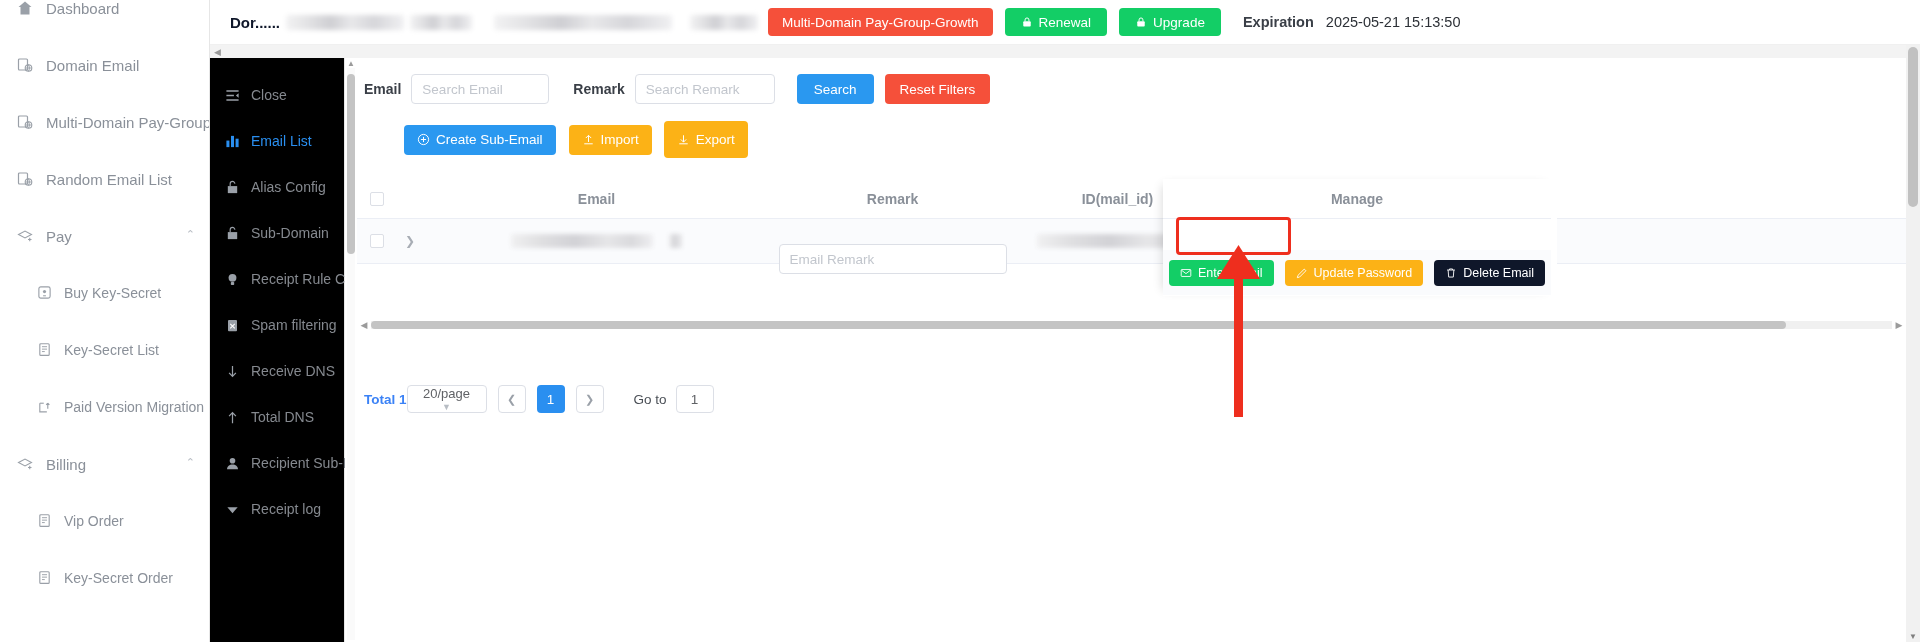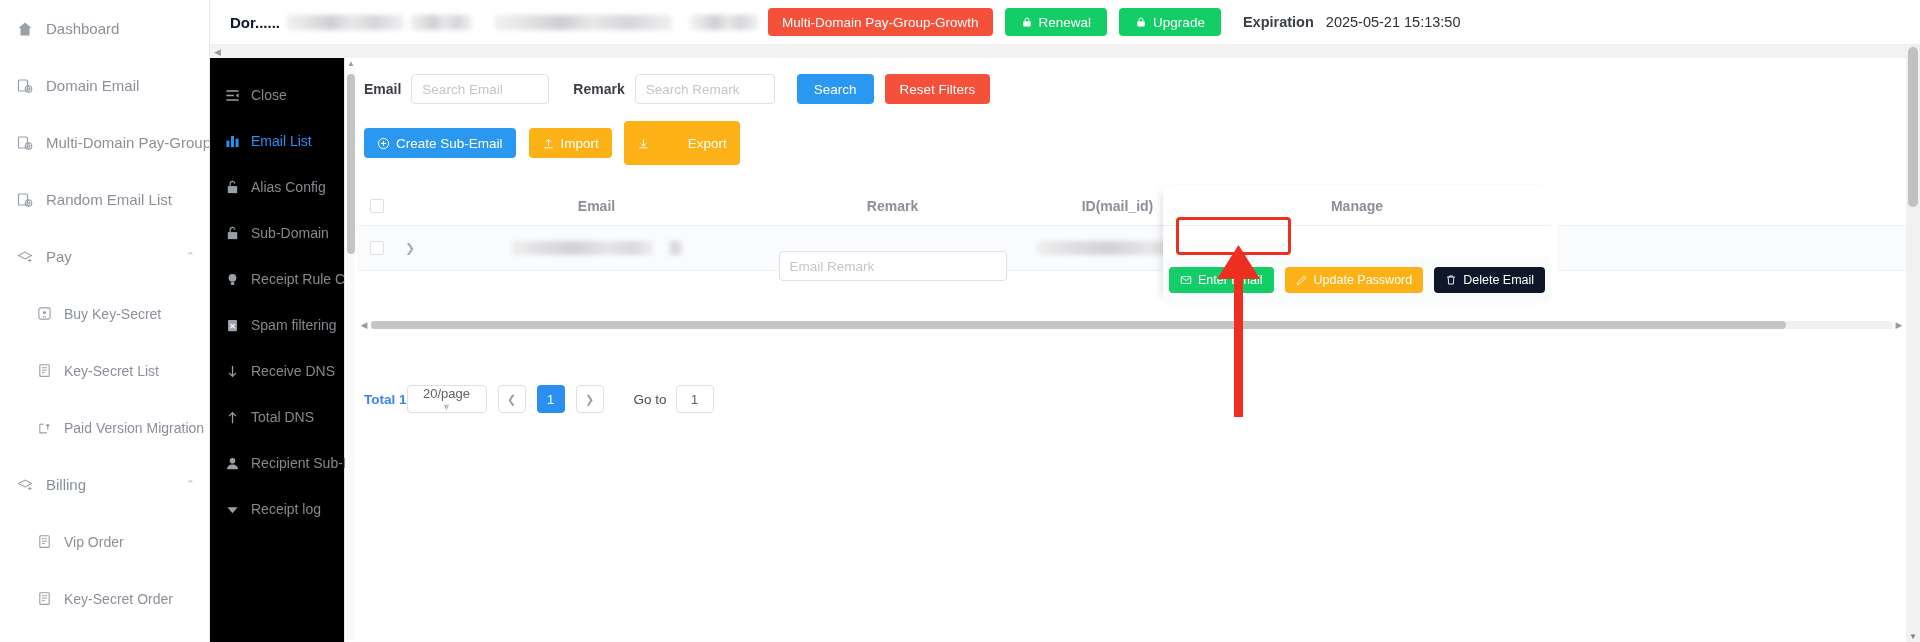--- a/index.html
+++ b/index.html
@@ -11,21 +11,21 @@
     background:#ffffff; overflow:hidden; position:relative;
   }
 
   
   #left-sidebar {
     position:absolute; left:0; top:0; width:210px; height:642px;
     background:#fff; border-right:1px solid #e6e6e6;
     overflow:hidden;
   }
   .nav-item {
-    display:flex; align-items:center; height:57px;
+    display:flex; align-items:flex-start; height:57px;
     padding:0 14px; color:#8a9099; font-size:15px; cursor:pointer;
     white-space:nowrap;
   }
   .nav-item .ico {
     width:22px; min-width:22px; display:inline-flex;
     align-items:center; justify-content:center; margin-right:10px;
     color:#9aa0a8;
   }
   .nav-item .lbl { flex:1; }
   .nav-item .caret { color:#b8bdc4; font-size:11px; margin-left:6px; }
@@ -123,23 +123,23 @@
   }
   .f-input::placeholder { color:#c2c6cd; }
   #email-search-input  { width:138px; }
   #remark-search-input { width:140px; margin-right:22px; }
   #email-search-input  { margin-right:24px; }
   #search-btn       { height:30px; padding:0 17px; font-size:13.5px; }
   #reset-filters-btn{ height:30px; padding:0 15px; font-size:13.5px; margin-left:11px; }
 
   
   #action-bar { display:flex; align-items:center; padding:17px 0 0 7px; }
-  #create-sub-email-btn { height:30px; padding:0 13px; font-size:13.5px; }
+  #create-sub-email-btn { height:30px; padding:0 13px; font-size:13.5px;margin-left:40px; }
   #import-btn { height:30px; padding:0 13px; font-size:13.5px; margin-left:13px; }
-  #export-btn { height:44px; padding:0 13px; font-size:13.5px; margin-left:12px;gap:32px; }
+  #export-btn { height:37px; padding:0 13px; font-size:13.5px; margin-left:12px; }
 
   
   #email-table { margin-top:21px; position:relative; }
   .tbl-head {
     display:flex; align-items:center; height:40px;
     font-weight:bold; font-size:14px; color:#8a9099;
     border-bottom:1px solid #ebeef5;
   }
   .tbl-row {
     display:flex; align-items:center; height:45px;

